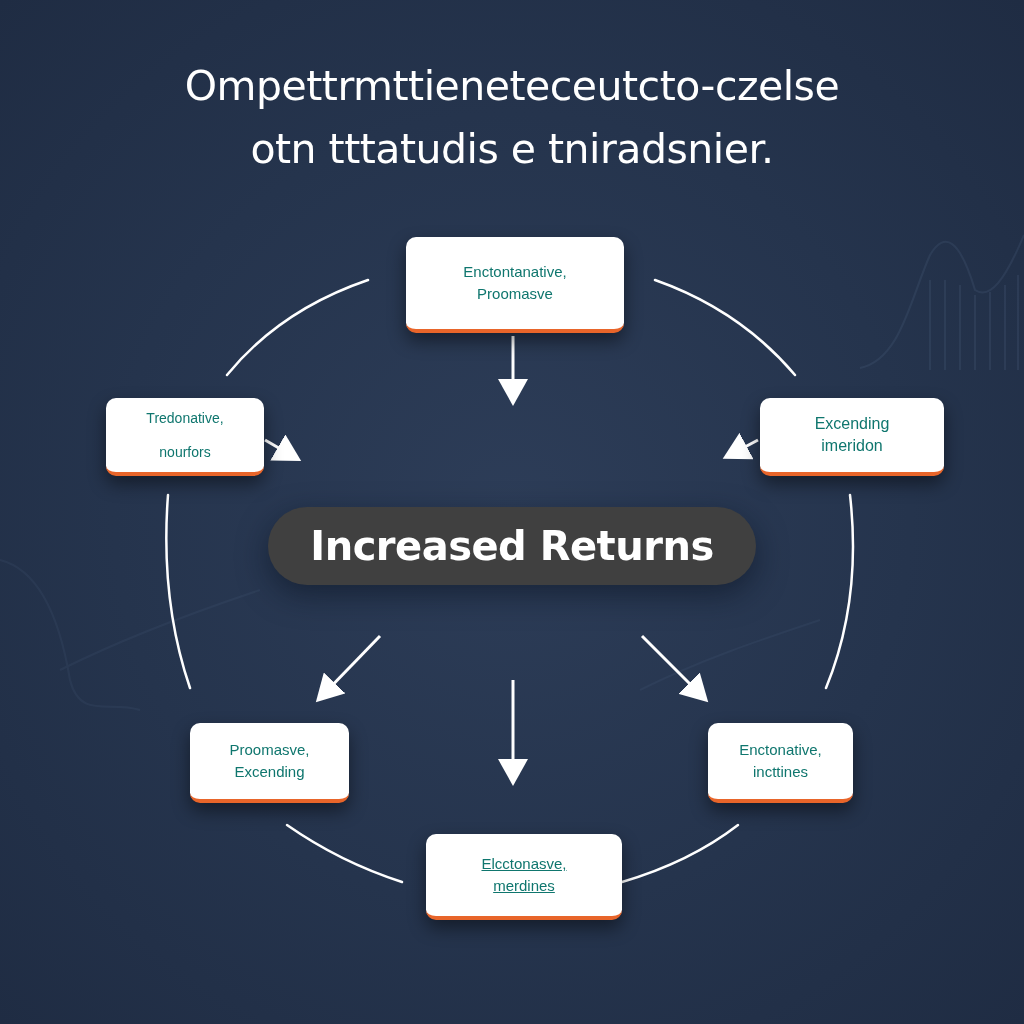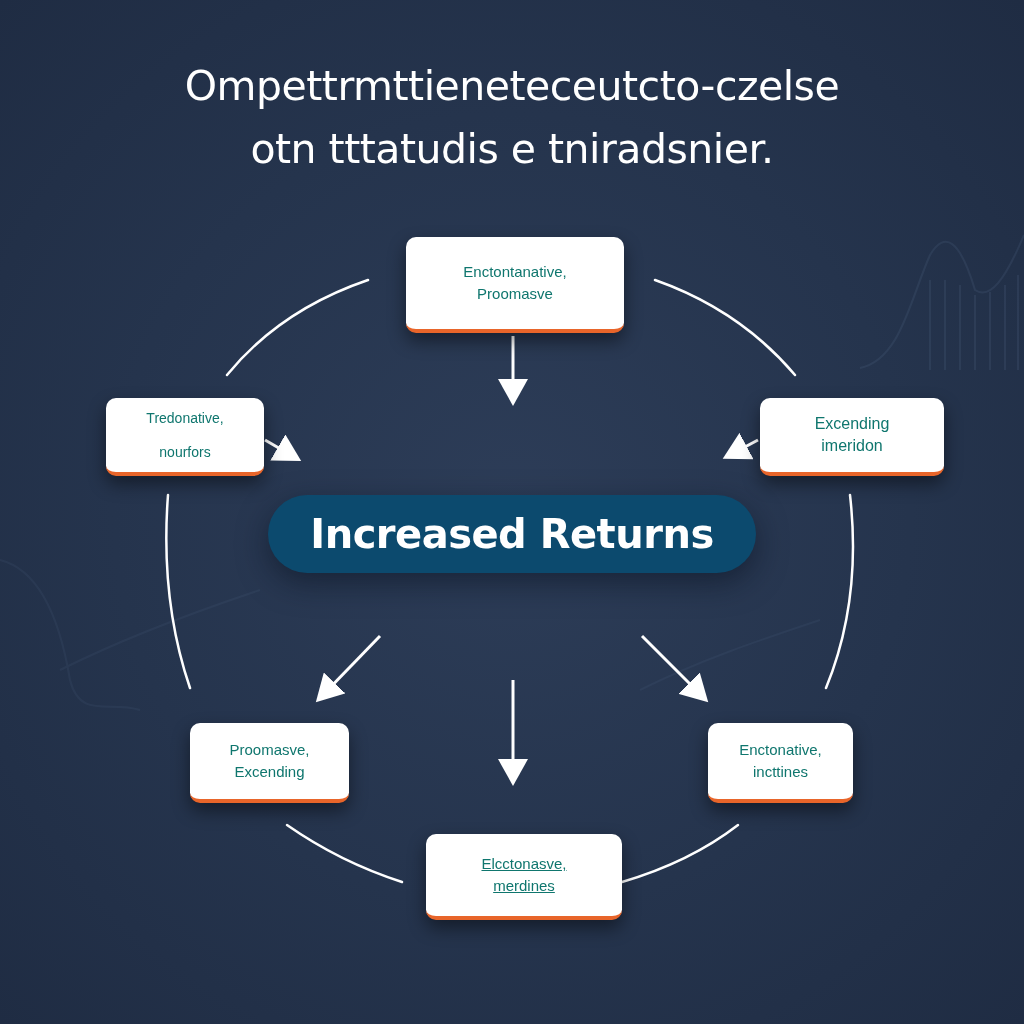--- a/index.html
+++ b/index.html
@@ -18,22 +18,22 @@
     .node {
       position: absolute; background: #ffffff; border-radius: 10px;
       border-bottom: 4px solid #e8652a;
       box-shadow: 0 8px 18px rgba(0,0,0,0.45);
       display: flex; flex-direction: column; align-items: center; justify-content: center;
       color: #0f766e; font-size: 15px; line-height: 22px; text-align: center;
       box-sizing: border-box;
     }
     .node span { display: block; }
     .center-pill {
-      position: absolute; left: 268px; top: 495px; width: 488px; height: 78px;
-      border-radius: 40px; background: #0c4a6e;
+      position: absolute; left: 268px; top: 507px; width: 488px; height: 78px;
+      border-radius: 40px; background: #404040;
       box-shadow: 0 10px 30px rgba(10,18,32,0.55);
       display: flex; align-items: center; justify-content: center;
       color: #ffffff; font-family: "DejaVu Sans", sans-serif; font-weight: bold;
       font-size: 40px; letter-spacing: -0.5px;
     }
   </style>
 </head>
 <body>
 
 <svg class="lines" width="1024" height="1024" viewBox="0 0 1024 1024">

